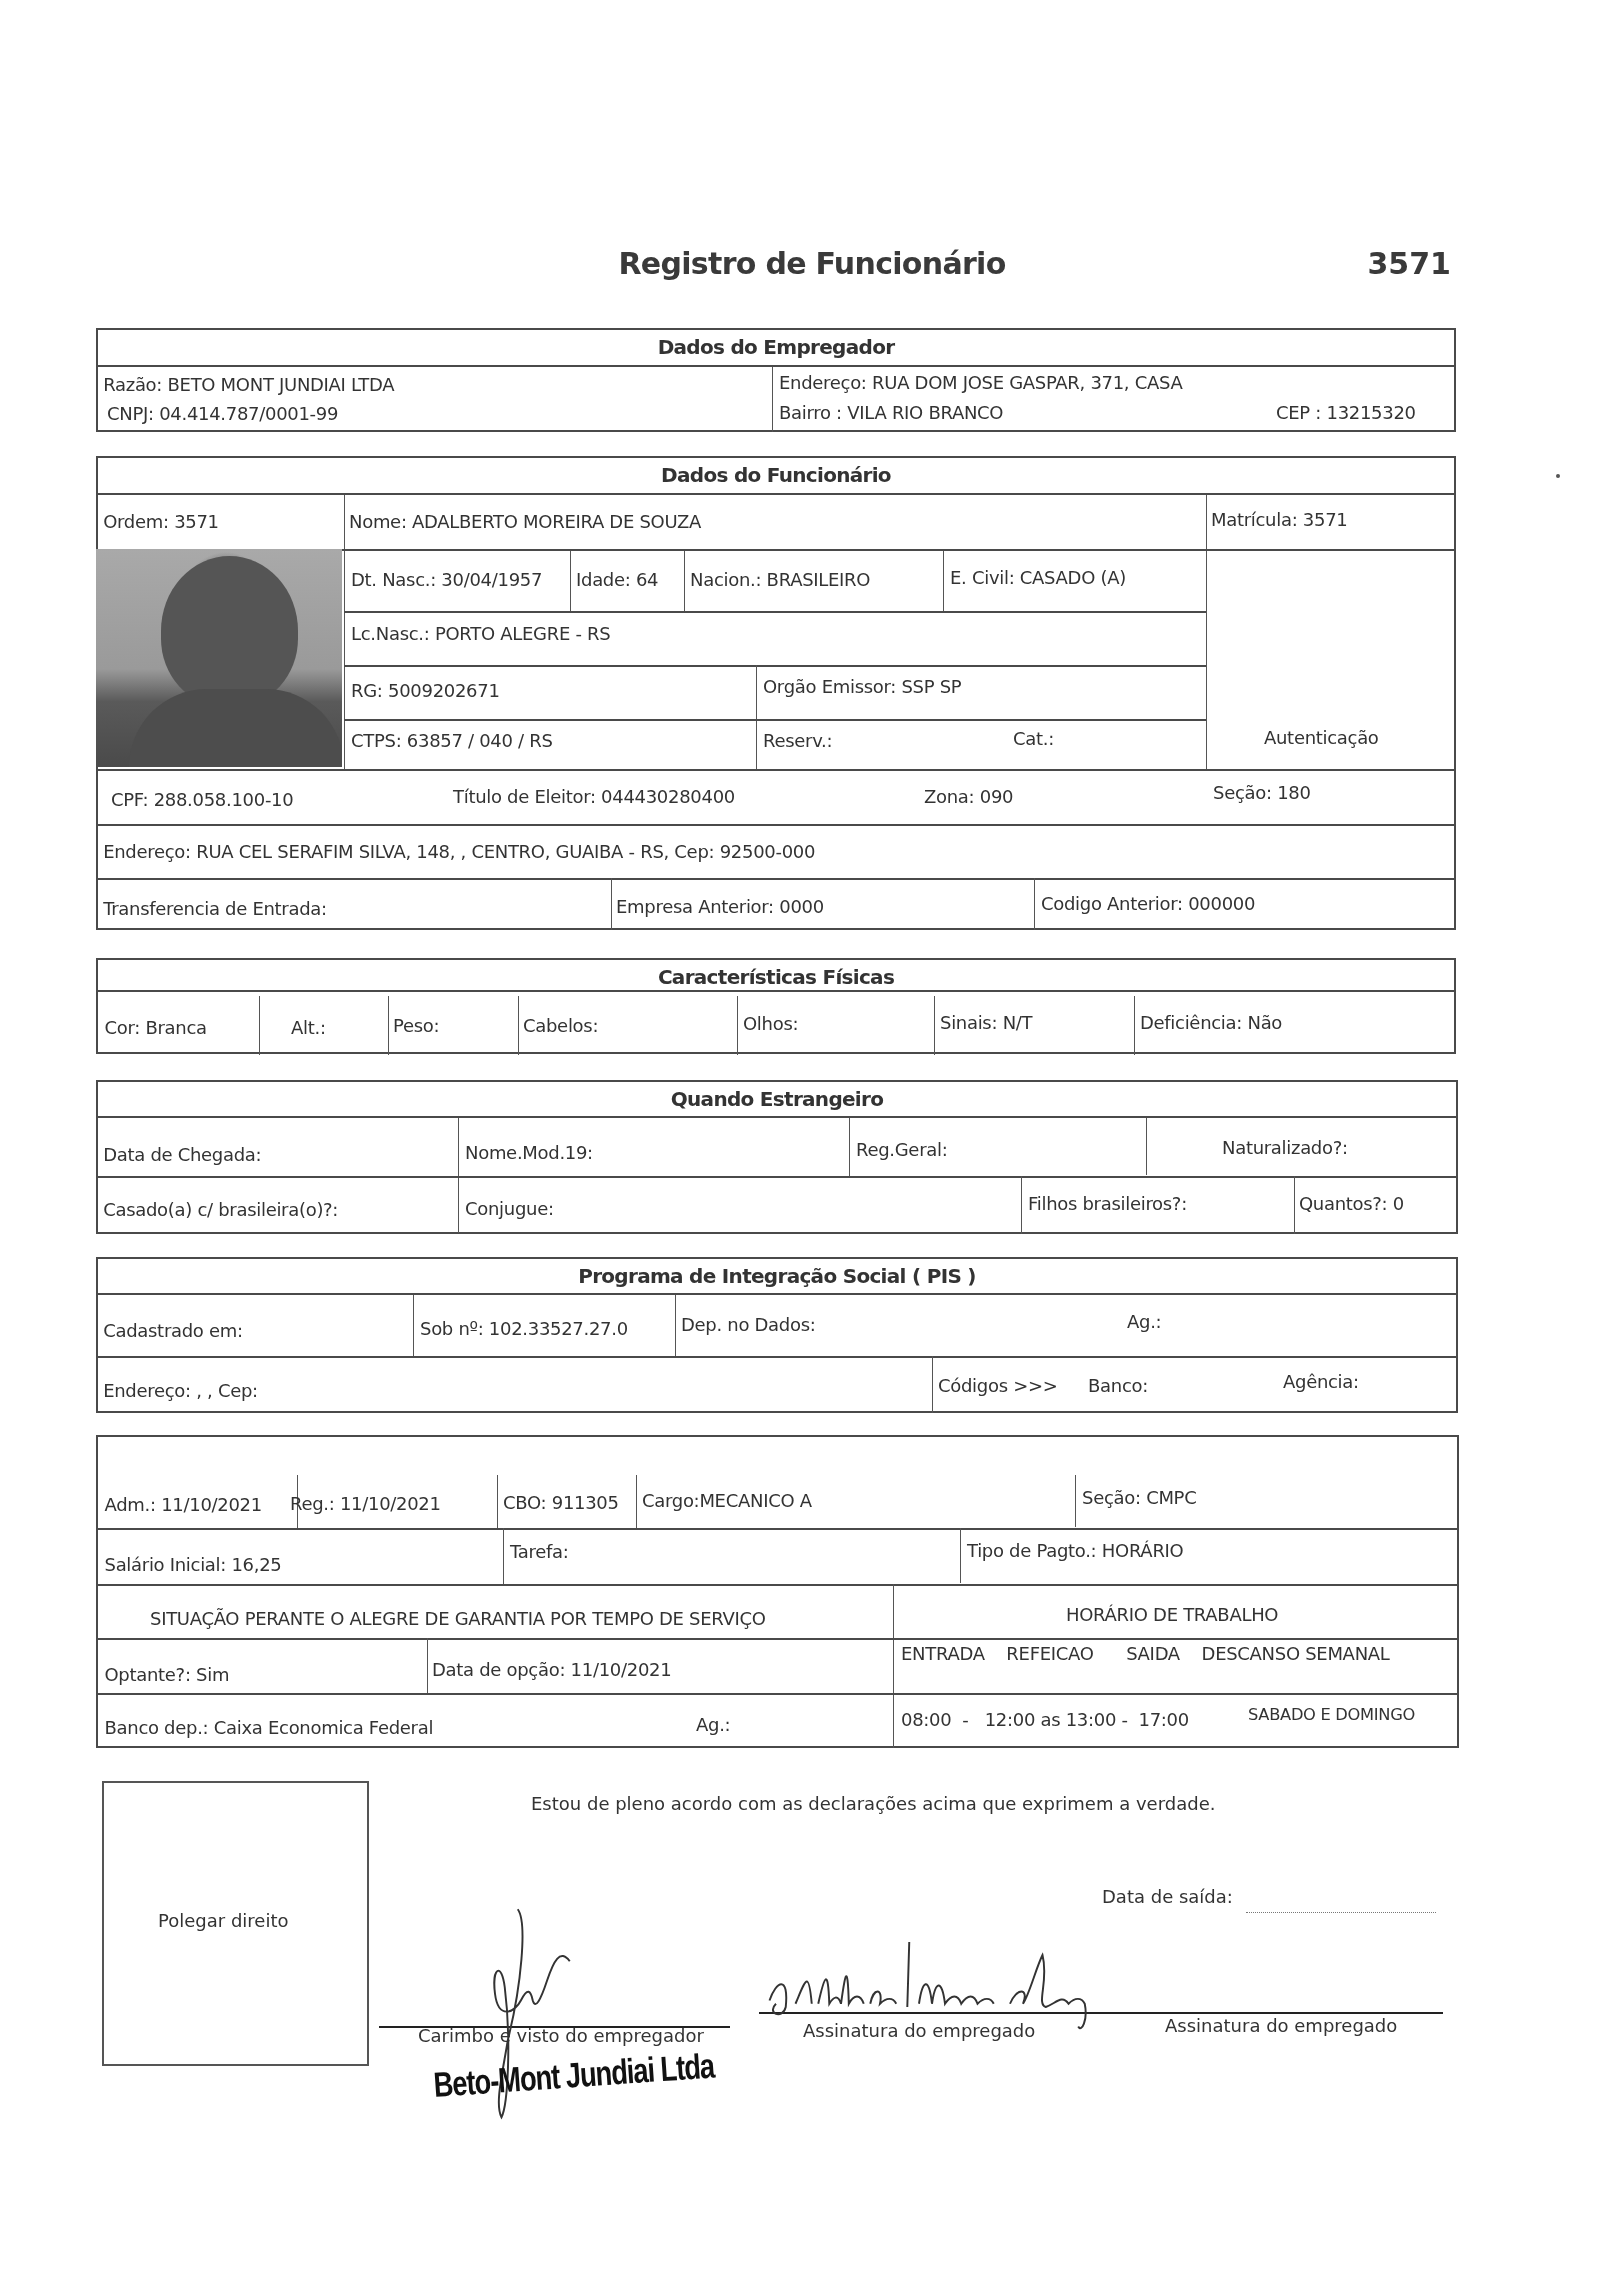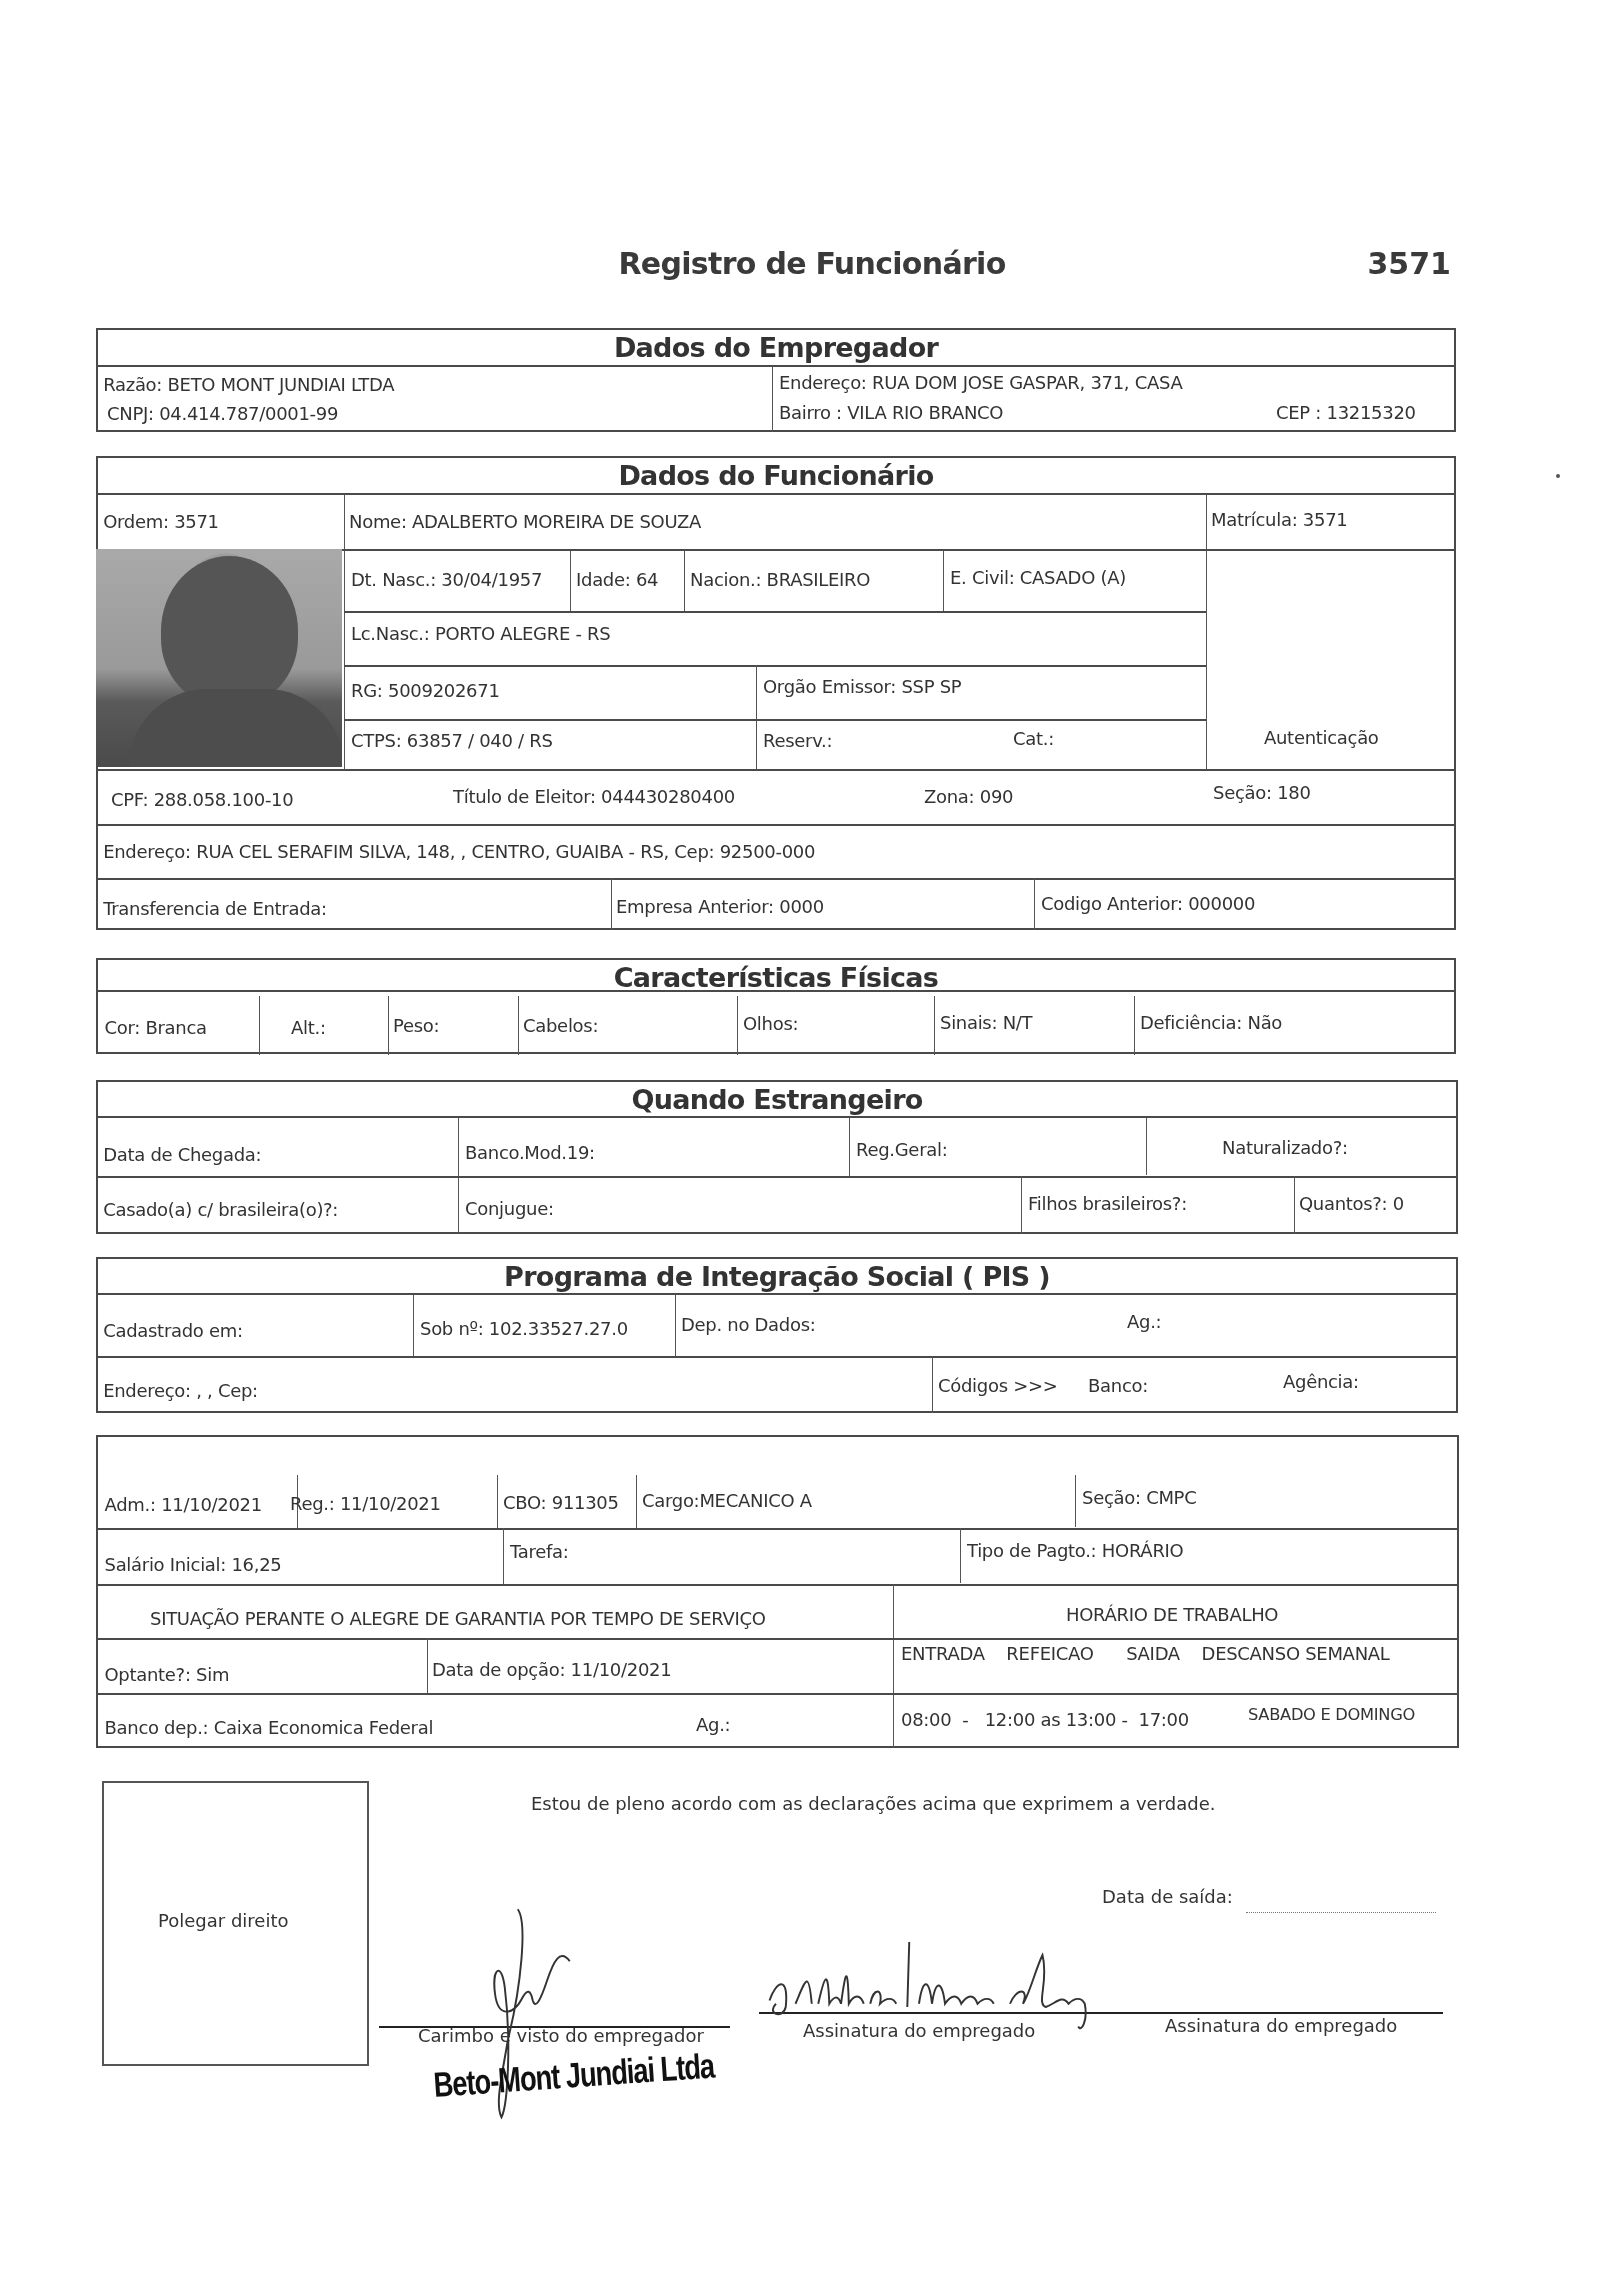--- a/index.html
+++ b/index.html
@@ -12,21 +12,21 @@
   .title {
     left: 0; width: 1624px; top: 246px; text-align: center;
     font-size: 30px; font-weight: bold; color: #3a3a3a; letter-spacing: -0.7px;
   }
   .title-num {
     right: 173px; top: 246px; font-size: 30px; font-weight: bold; color: #3a3a3a;
   }
   .box { position: absolute; border: 2px solid #4a4a4a; box-sizing: border-box; }
   .hdr {
     position: absolute; left: 0; right: 0; top: 0; border-bottom: 2px solid #4a4a4a;
-    text-align: center; font-weight: bold; font-size: 27px; color: #333;
+    text-align: center; font-weight: bold; font-size: 20px; color: #333;
     letter-spacing: -0.7px; box-sizing: border-box;
   }
   .cell {
     position: absolute; box-sizing: border-box; font-size: 18px; color: #333;
     white-space: nowrap; letter-spacing: -0.3px;
   }
   .vl { position: absolute; width: 0; border-left: 1.3px solid #555; }
   .hl { position: absolute; height: 0; border-top: 2px solid #4a4a4a; }
   .photo {
     position: absolute; left: 96px; top: 549px; width: 246px; height: 218px;
@@ -146,21 +146,21 @@
   <div class="cell" style="left:842px; top:52px;">Sinais: N/T</div>
   <div class="cell" style="left:1042px; top:52px;">Deficiência: Não</div>
 </div>
 
 <div class="box" style="left:96px; top:1080px; width:1362px; height:154px;">
   <div class="hdr" style="height:36px; line-height:35px;">Quando Estrangeiro</div>
   <div class="vl" style="left:360px; top:36px; height:115px;"></div>
   <div class="vl" style="left:751px; top:36px; height:59px;"></div>
   <div class="vl" style="left:1048px; top:36px; height:57px;"></div>
   <div class="cell" style="left:5.2px; top:62px;">Data de Chegada:</div>
-  <div class="cell" style="left:367px; top:60px;">Banco.Mod.19:</div>
+  <div class="cell" style="left:367px; top:60px;">Nome.Mod.19:</div>
   <div class="cell" style="left:758px; top:57px;">Reg.Geral:</div>
   <div class="cell" style="left:1124px; top:55px;">Naturalizado?:</div>
   <div class="hl" style="left:0; width:1360px; top:94px;"></div>
   <div class="vl" style="left:923px; top:94px; height:58px;"></div>
   <div class="vl" style="left:1196px; top:94px; height:58px;"></div>
   <div class="cell" style="left:5.2px; top:117px;">Casado(a) c/ brasileira(o)?:</div>
   <div class="cell" style="left:367px; top:116px;">Conjugue:</div>
   <div class="cell" style="left:930px; top:111px;">Filhos brasileiros?:</div>
   <div class="cell" style="left:1201px; top:111px;">Quantos?: 0</div>
 </div>

